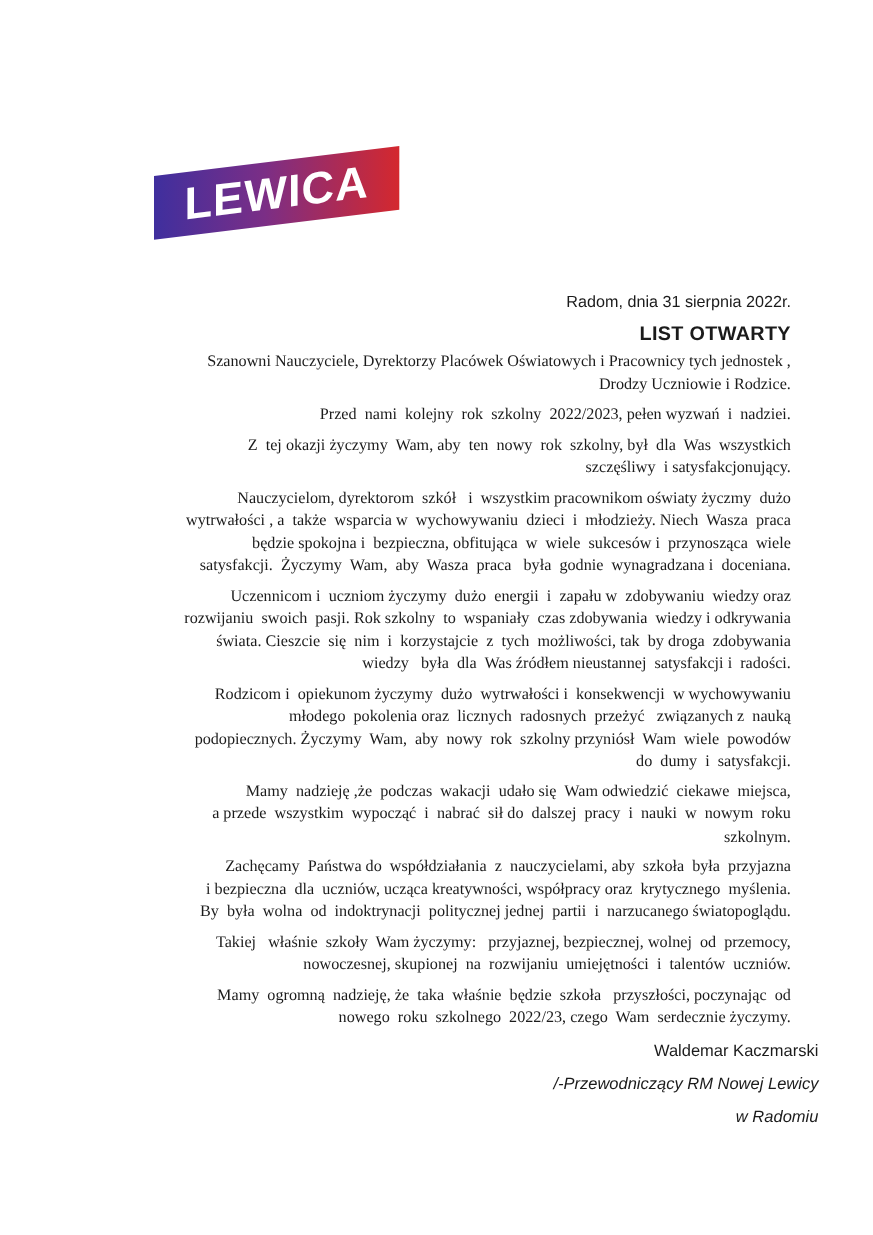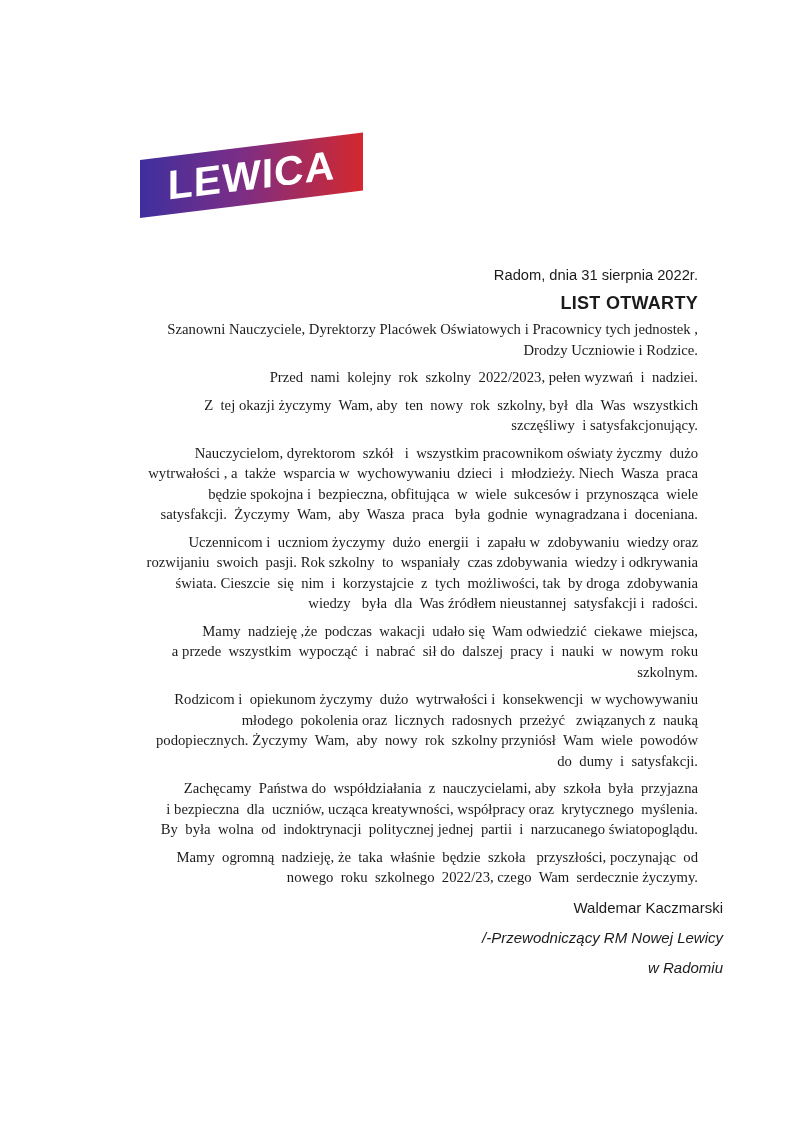--- a/index.html
+++ b/index.html
@@ -33,21 +33,21 @@
   .logo-text {
     color: #ffffff;
     font-weight: bold;
     font-size: 41px;
     letter-spacing: 1px;
     line-height: 1;
     user-select: none;
   }
   .content {
     position: absolute;
-    left: 83px;
+    left: 104px;
     top: 0;
     width: 615px;
   }
   .date-line {
     margin: 265px 0 0 0;
     text-align: right;
     font-size: 14.7px;
     line-height: 21px;
     white-space: pre-wrap;
   }
@@ -105,30 +105,32 @@
     <p class="letter-paragraph">Z  tej okazji życzymy  Wam, aby  ten  nowy  rok  szkolny, był  dla  Was  wszystkich
 szczęśliwy  i satysfakcjonujący.</p>
     <p class="letter-paragraph">Nauczycielom, dyrektorom  szkół   i  wszystkim pracownikom oświaty życzmy  dużo
 wytrwałości , a  także  wsparcia w  wychowywaniu  dzieci  i  młodzieży. Niech  Wasza  praca
 będzie spokojna i  bezpieczna, obfitująca  w  wiele  sukcesów i  przynosząca  wiele
 satysfakcji.  Życzymy  Wam,  aby  Wasza  praca   była  godnie  wynagradzana i  doceniana.</p>
     <p class="letter-paragraph">Uczennicom i  uczniom życzymy  dużo  energii  i  zapału w  zdobywaniu  wiedzy oraz
 rozwijaniu  swoich  pasji. Rok szkolny  to  wspaniały  czas zdobywania  wiedzy i odkrywania
 świata. Cieszcie  się  nim  i  korzystajcie  z  tych  możliwości, tak  by droga  zdobywania
 wiedzy   była  dla  Was źródłem nieustannej  satysfakcji i  radości.</p>
-    <p class="letter-paragraph">Mamy  nadzieję ,że  podczas  wakacji  udało się  Wam odwiedzić  ciekawe  miejsca,
-a przede  wszystkim  wypocząć  i  nabrać  sił do  dalszej  pracy  i  nauki  w  nowym  roku
-szkolnym.</p>
     <p class="letter-paragraph">Rodzicom i  opiekunom życzymy  dużo  wytrwałości i  konsekwencji  w wychowywaniu
 młodego  pokolenia oraz  licznych  radosnych  przeżyć   związanych z  nauką
 podopiecznych. Życzymy  Wam,  aby  nowy  rok  szkolny przyniósł  Wam  wiele  powodów
 do  dumy  i  satysfakcji.</p>
+    <p class="letter-paragraph">Mamy  nadzieję ,że  podczas  wakacji  udało się  Wam odwiedzić  ciekawe  miejsca,
+a przede  wszystkim  wypocząć  i  nabrać  sił do  dalszej  pracy  i  nauki  w  nowym  roku
+szkolnym.</p>
     <p class="letter-paragraph">Zachęcamy  Państwa do  współdziałania  z  nauczycielami, aby  szkoła  była  przyjazna
 i bezpieczna  dla  uczniów, ucząca kreatywności, współpracy oraz  krytycznego  myślenia.
 By  była  wolna  od  indoktrynacji  politycznej jednej  partii  i  narzucanego światopoglądu.</p>
+    <p class="letter-paragraph">Takiej   właśnie  szkoły  Wam życzymy:   przyjaznej, bezpiecznej, wolnej  od  przemocy,
+nowoczesnej, skupionej  na  rozwijaniu  umiejętności  i  talentów  uczniów.</p>
     <p class="letter-paragraph">Mamy  ogromną  nadzieję, że  taka  właśnie  będzie  szkoła   przyszłości, poczynając  od
 nowego  roku  szkolnego  2022/23, czego  Wam  serdecznie życzymy.</p>
 
     <div class="signature">
       <p class="signature-line">Waldemar Kaczmarski</p>
       <p class="signature-line italic">/-Przewodniczący RM Nowej Lewicy</p>
       <p class="signature-line italic">w Radomiu</p>
     </div>
 
   </div>

